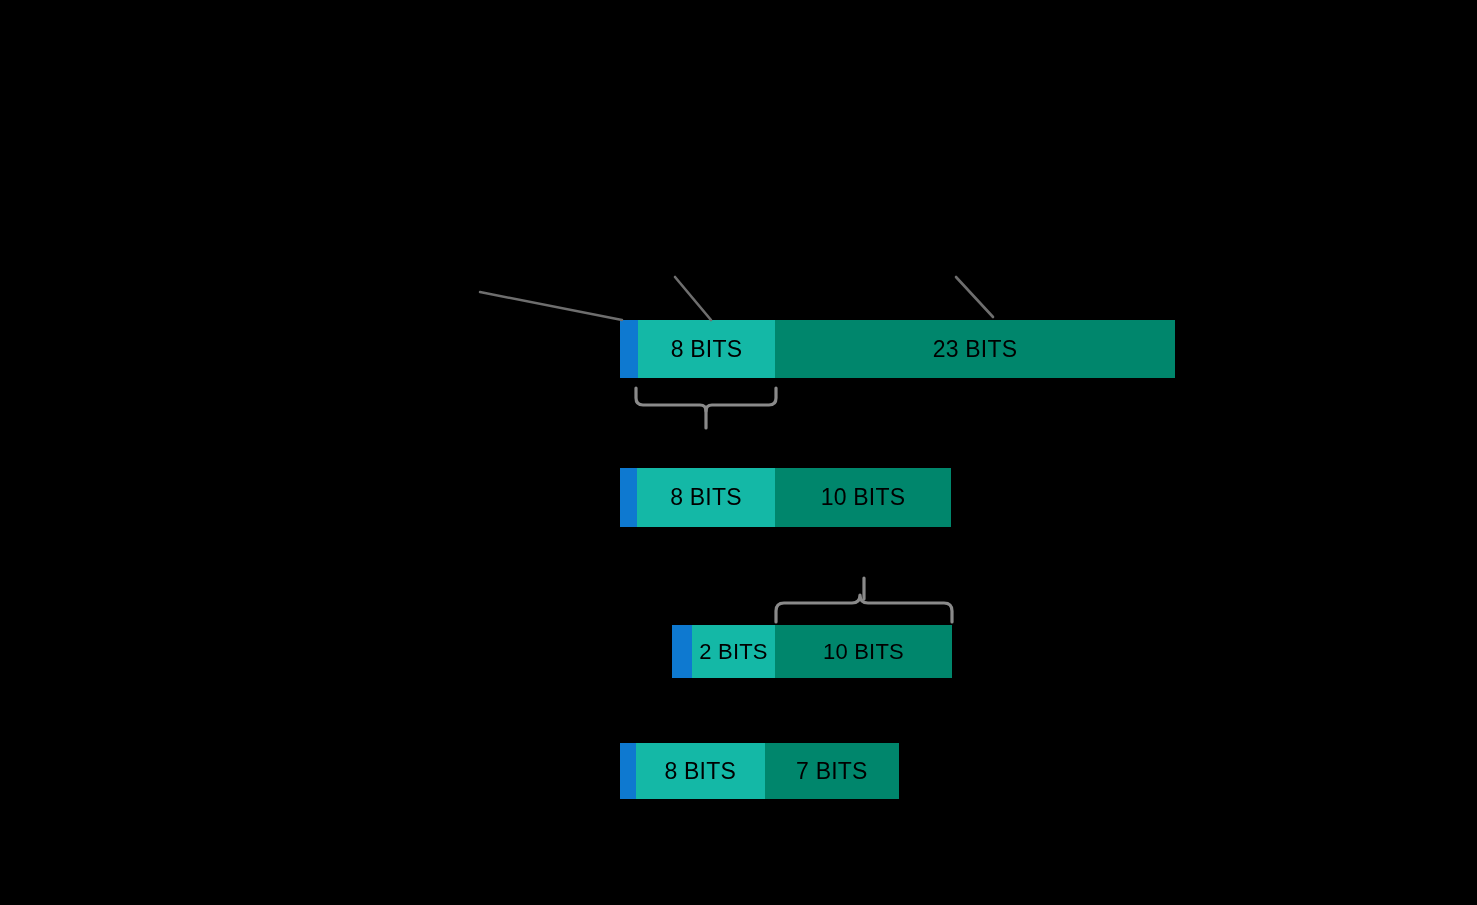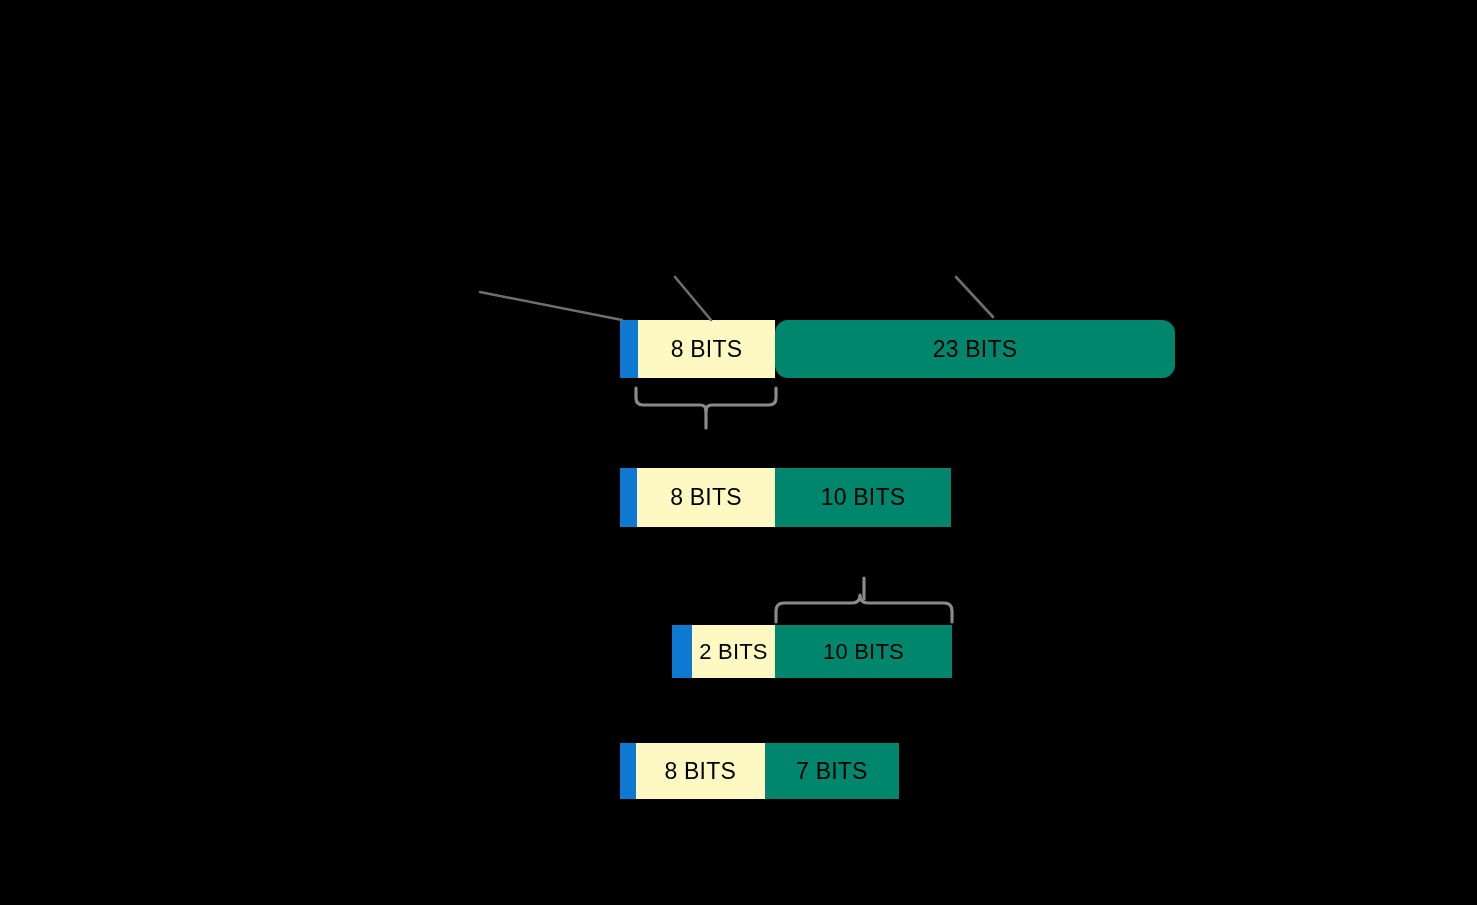--- a/index.html
+++ b/index.html
@@ -37,32 +37,32 @@
     align-items: center;
     justify-content: center;
     box-sizing: border-box;
     color: #000000;
     font-weight: 400;
     letter-spacing: 0.2px;
     white-space: nowrap;
     overflow: hidden;
   }
   .seg-blue   { background: #0E79D0; }
-  .seg-green  { background: #fef9c3; }
+  .seg-green  { background: #14b8a6; }
   .seg-teal   { background: #00866C; }
 </style>
 </head>
 <body>
 
 <div id="stage">
 
   <div class="bar" style="left:620px; top:320px; width:555px; height:58px;">
     <div class="seg seg-blue" style="width:18px;"></div>
     <div class="seg seg-green" style="width:137px; font-size:23px;">8 BITS</div>
-    <div class="seg seg-teal" style="width:400px; font-size:23px;border-radius:13px;">23 BITS</div>
+    <div class="seg seg-teal" style="width:400px; font-size:23px;">23 BITS</div>
   </div>
 
   <div class="bar" style="left:620px; top:468px; width:331px; height:59px;">
     <div class="seg seg-blue" style="width:17px;"></div>
     <div class="seg seg-green" style="width:138px; font-size:23px;">8 BITS</div>
     <div class="seg seg-teal" style="width:176px; font-size:23px;">10 BITS</div>
   </div>
 
   <div class="bar" style="left:672px; top:625px; width:280px; height:53px;">
     <div class="seg seg-blue" style="width:20px;"></div>

